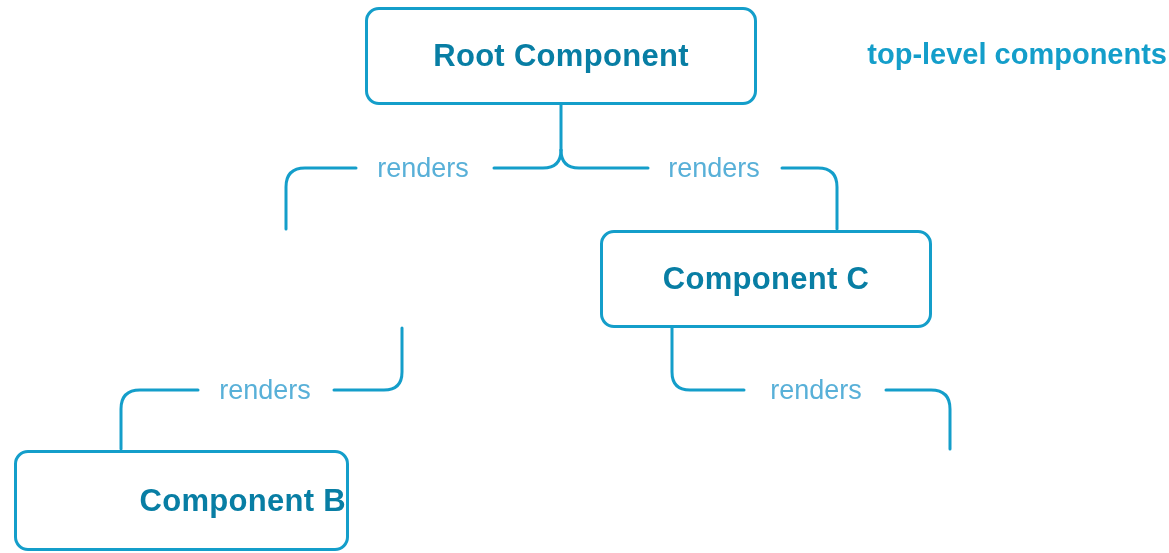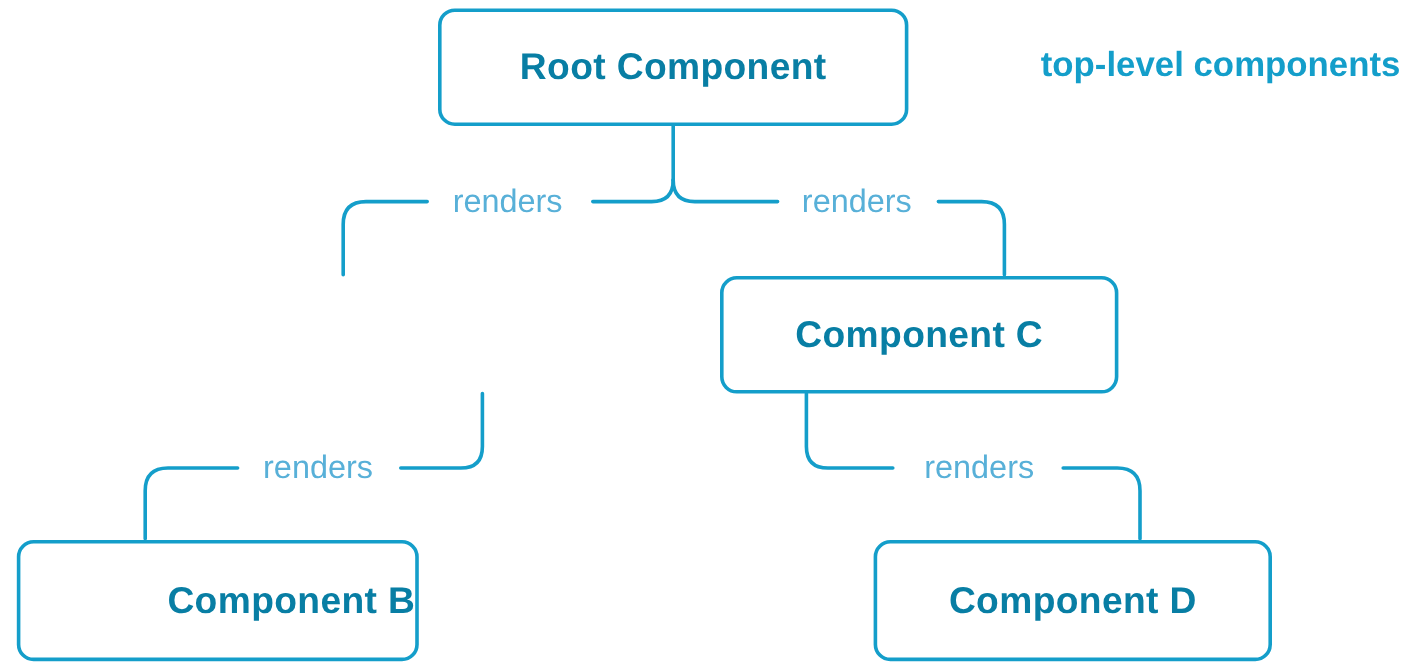--- a/index.html
+++ b/index.html
@@ -100,23 +100,20 @@
 
 
   <div class="node node-c">
     <span>Component C</span>
   </div>
 
   <div class="node node-b">
     <span>Component B</span>
   </div>
 
-  <div class="node node-d">
-    <span>Component D</span>
-  </div>
 
   <span class="edge-label edge-label-root-a">renders</span>
   <span class="edge-label edge-label-root-c">renders</span>
   <span class="edge-label edge-label-a-b">renders</span>
   <span class="edge-label edge-label-c-d">renders</span>
 
   <span class="annotation annotation-top">top-level components</span>
 
 </div>
 

